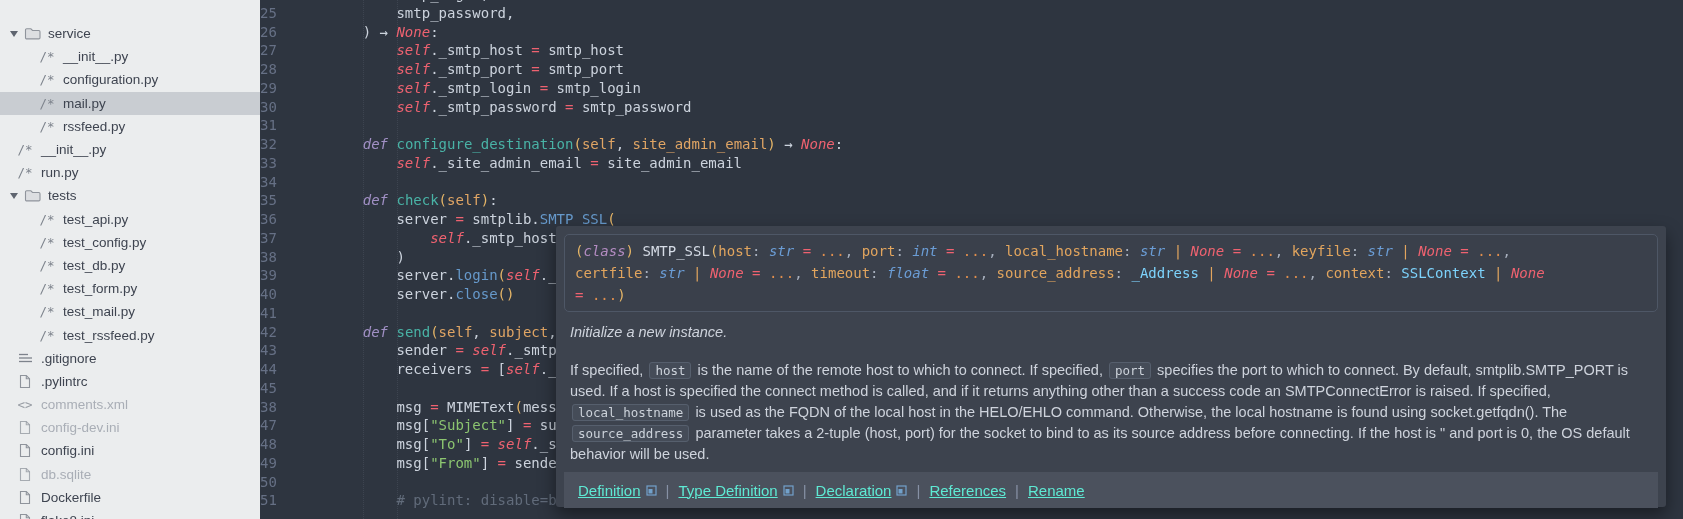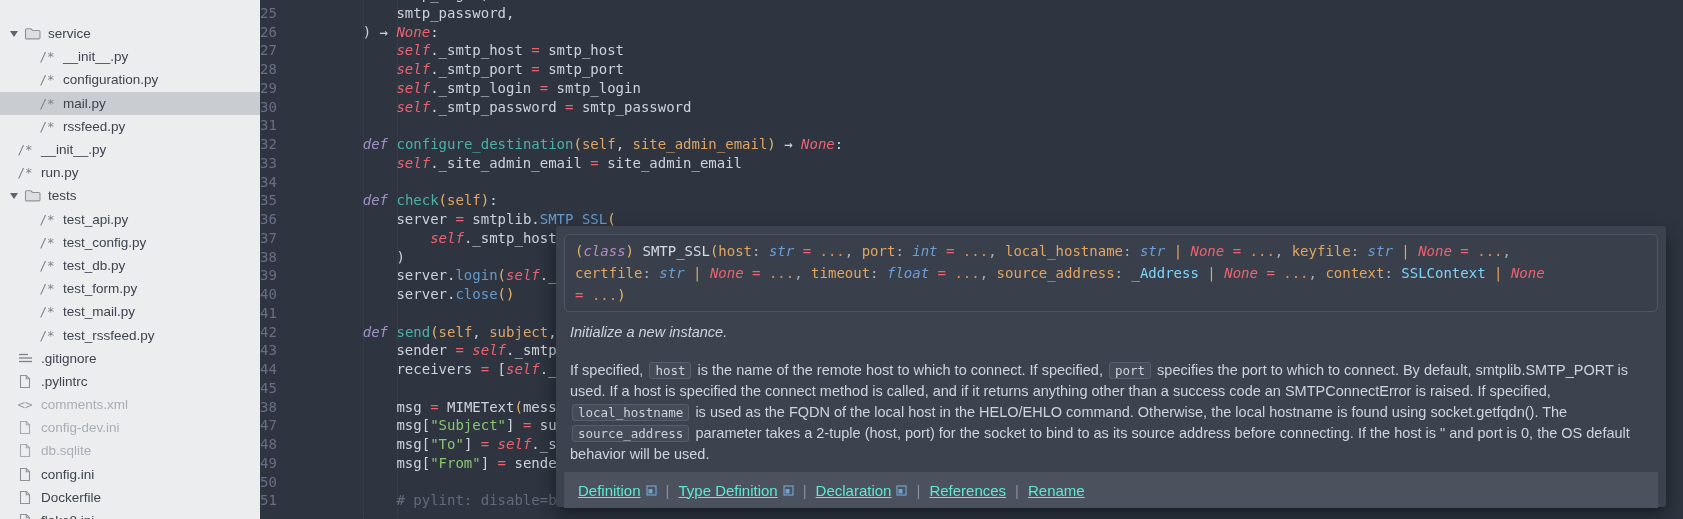--- a/index.html
+++ b/index.html
@@ -214,43 +214,43 @@
       <span class="sicon">
         <svg xmlns="http://www.w3.org/2000/svg" width="12" height="15" viewBox="0 0 12 15">
           <g fill="none" stroke="#8f949c" stroke-width="1.1">
             <path d="M1.5 1.5 h5.8 l3.2 3.2 v8.8 h-9 z"></path>
             <path d="M7.3 1.5 v3.2 h3.4"></path>
           </g>
         </svg>
       </span>
       <span>config-dev.ini</span>
     </div>
+    <div class="srow">
+      <span style="width: 16px; flex: 0 0 auto;"></span>
+      <span class="sicon">
+        <svg xmlns="http://www.w3.org/2000/svg" width="12" height="15" viewBox="0 0 12 15">
+          <g fill="none" stroke="#8f949c" stroke-width="1.1">
+            <path d="M1.5 1.5 h5.8 l3.2 3.2 v8.8 h-9 z"></path>
+            <path d="M7.3 1.5 v3.2 h3.4"></path>
+          </g>
+        </svg>
+      </span>
+      <span>config.ini</span>
+    </div>
     <div class="srow dimmed">
       <span style="width: 16px; flex: 0 0 auto;"></span>
       <span class="sicon">
         <svg xmlns="http://www.w3.org/2000/svg" width="12" height="15" viewBox="0 0 12 15">
           <g fill="none" stroke="#8f949c" stroke-width="1.1">
             <path d="M1.5 1.5 h5.8 l3.2 3.2 v8.8 h-9 z"></path>
             <path d="M7.3 1.5 v3.2 h3.4"></path>
           </g>
         </svg>
       </span>
       <span>db.sqlite</span>
-    </div>
-    <div class="srow">
-      <span style="width: 16px; flex: 0 0 auto;"></span>
-      <span class="sicon">
-        <svg xmlns="http://www.w3.org/2000/svg" width="12" height="15" viewBox="0 0 12 15">
-          <g fill="none" stroke="#8f949c" stroke-width="1.1">
-            <path d="M1.5 1.5 h5.8 l3.2 3.2 v8.8 h-9 z"></path>
-            <path d="M7.3 1.5 v3.2 h3.4"></path>
-          </g>
-        </svg>
-      </span>
-      <span>config.ini</span>
     </div>
     <div class="srow">
       <span style="width: 16px; flex: 0 0 auto;"></span>
       <span class="sicon">
         <svg xmlns="http://www.w3.org/2000/svg" width="12" height="15" viewBox="0 0 12 15">
           <g fill="none" stroke="#8f949c" stroke-width="1.1">
             <path d="M1.5 1.5 h5.8 l3.2 3.2 v8.8 h-9 z"></path>
             <path d="M7.3 1.5 v3.2 h3.4"></path>
           </g>
         </svg>

